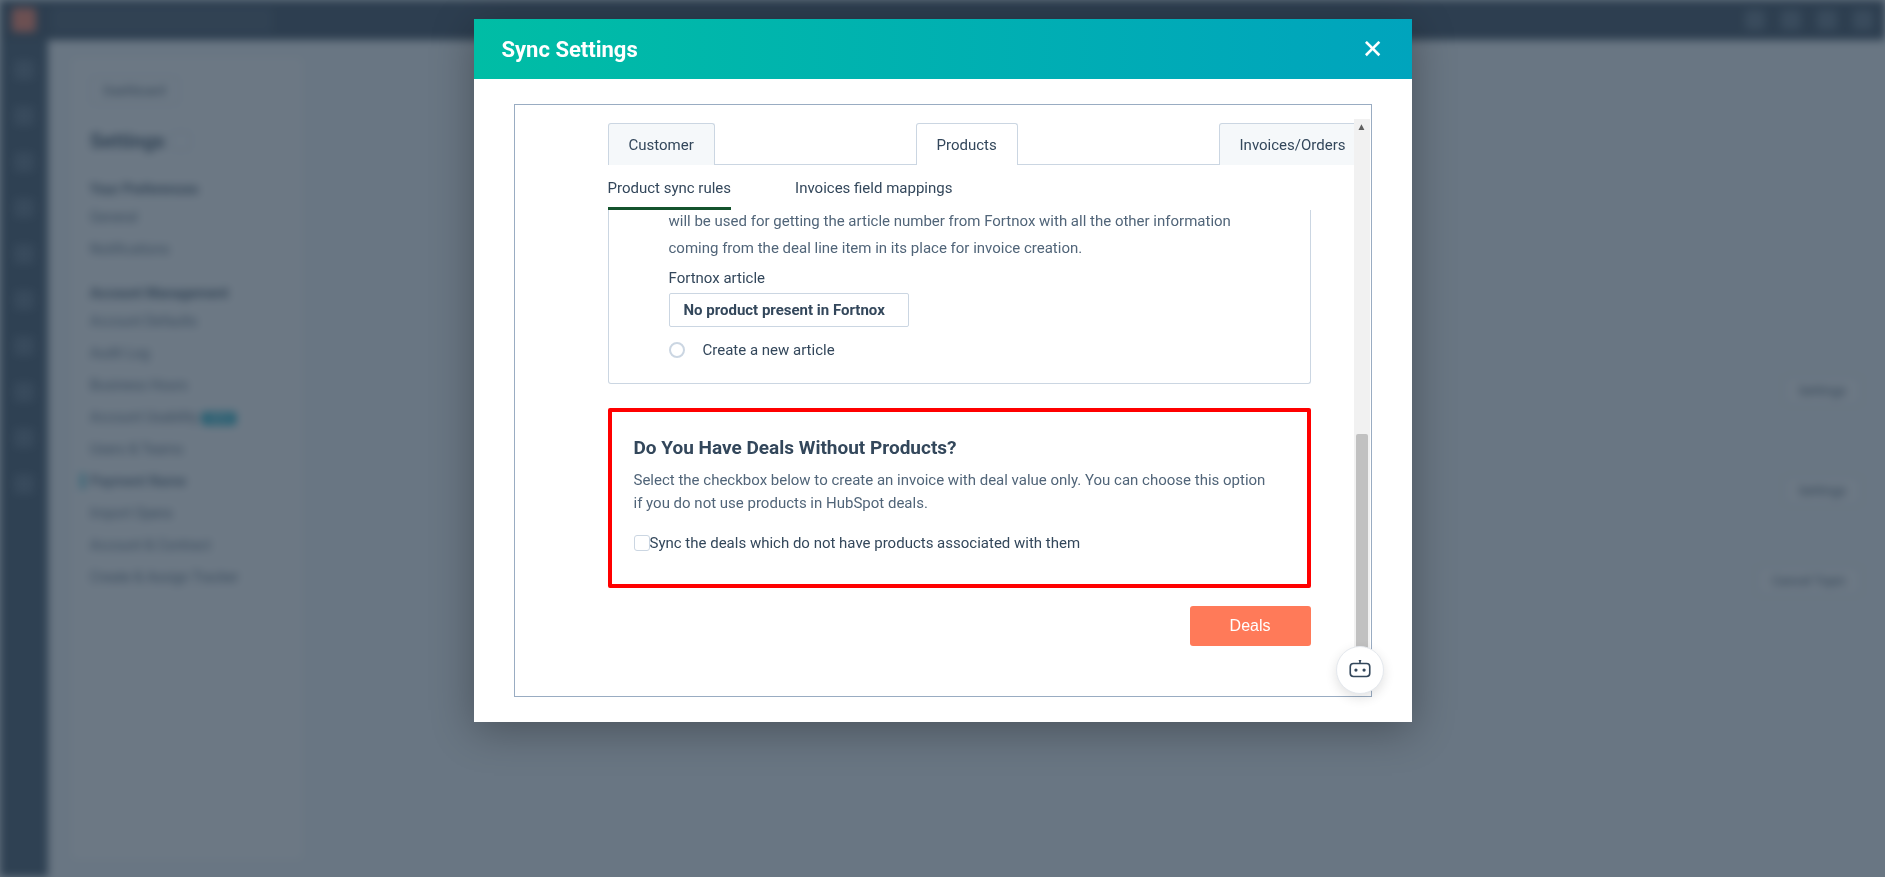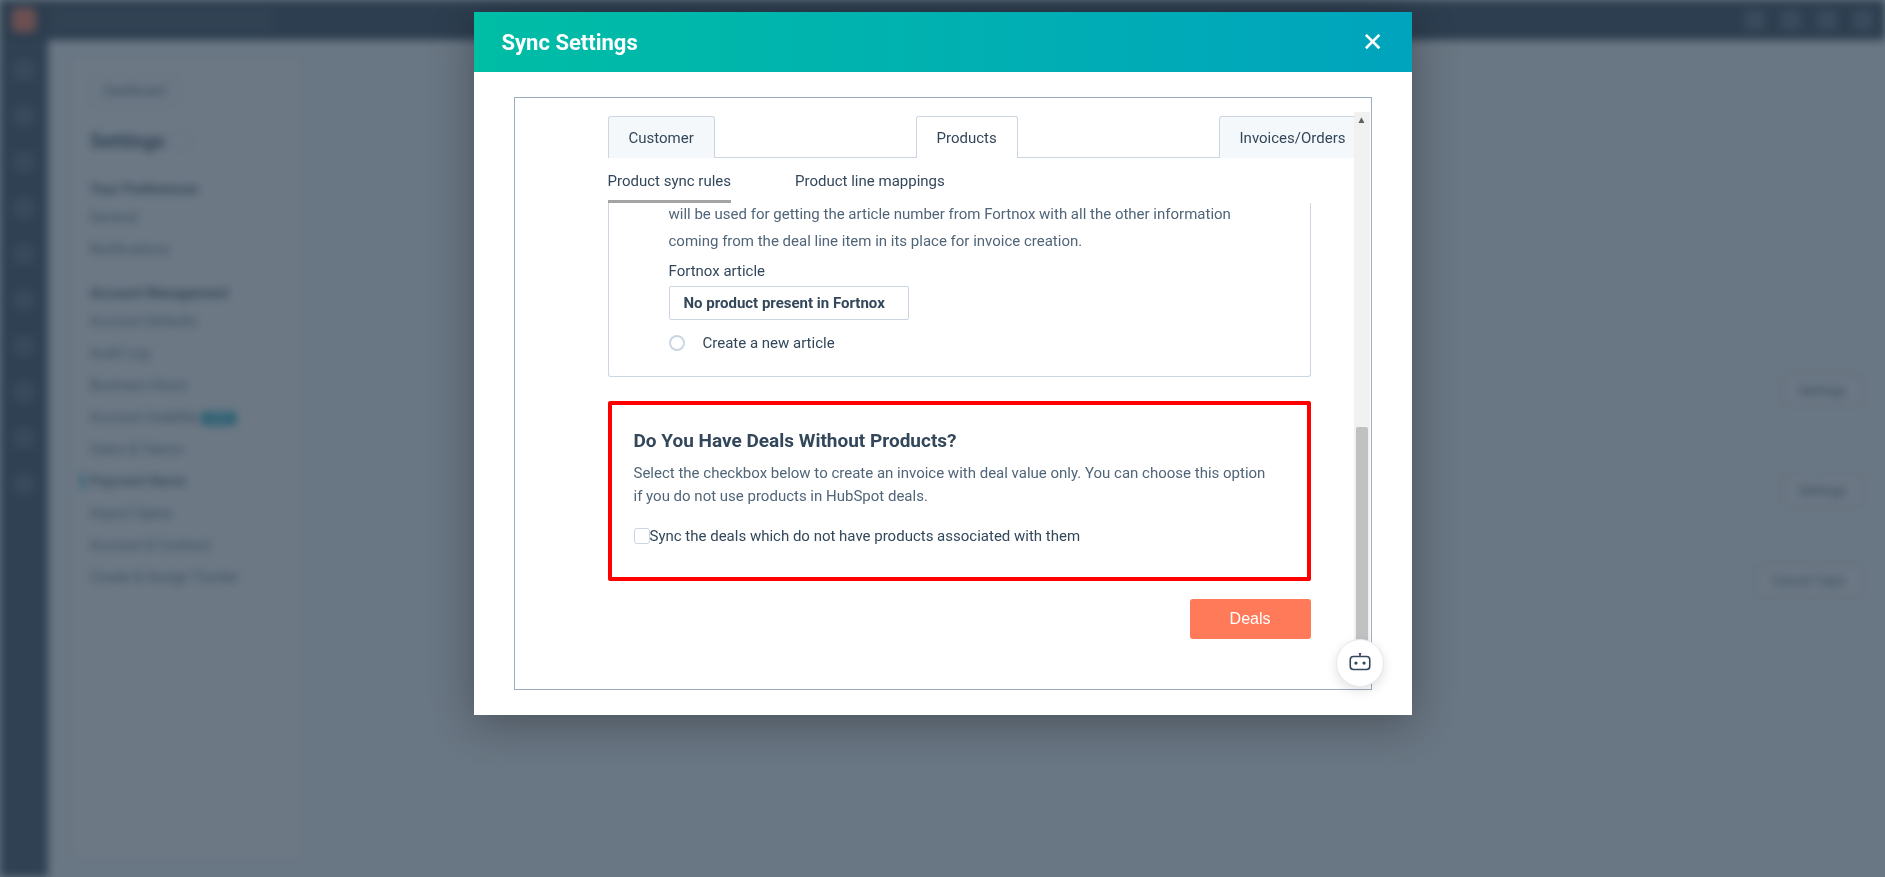--- a/index.html
+++ b/index.html
@@ -96,21 +96,21 @@
     
     .overlay {
       position: absolute;
       inset: 0;
       background: rgba(45, 62, 80, 0.7);
     }
 
     
     .modal {
       position: absolute;
-      left: 50%; top: 12px;
+      left: 50%; top: 19px;
       transform: translateX(-50%);
       width: 938px;
       height: 703px;
       background: #fff;
       display: flex;
       flex-direction: column;
       box-shadow: 0 8px 40px rgba(0,0,0,0.3);
     }
     .modal-header {
       height: 60px;
@@ -170,21 +170,21 @@
       margin: 14px 0 0 93px;
       gap: 64px;
     }
     .subtab {
       color: #33475b;
       font-size: 15px;
       padding-bottom: 10px;
       cursor: pointer;
     }
     .subtab.active {
-      border-bottom: 3px solid #a3a3a3;
+      border-bottom: 3px solid #14532d;
       color: #33475b;
     }
 
     
     .scroll-area {
       position: relative;
       margin: 0 60px 20px 93px;
       height: 450px;
     }
     .section1 {
@@ -356,21 +356,21 @@
 
       <div class="tabs">
         <div class="tab">Customer</div>
         <div class="tab active">Products</div>
         <div class="tab">Invoices/Orders</div>
       </div>
       <div class="tabs-underline"></div>
 
       <div class="subtabs">
         <div class="subtab active">Product sync rules</div>
-        <div class="subtab">Product line mappings</div>
+        <div class="subtab">Invoices field mappings</div>
       </div>
 
       <div class="scroll-area">
 
         <div class="section1">
           <div class="truncated-line">will be used for getting the article number from Fortnox with all the other information</div>
           <div class="truncated-line">coming from the deal line item in its place for invoice creation.</div>
           <div class="label">Fortnox article</div>
           <div class="select-box">No product present in Fortnox</div>
           <div class="radio-row">

